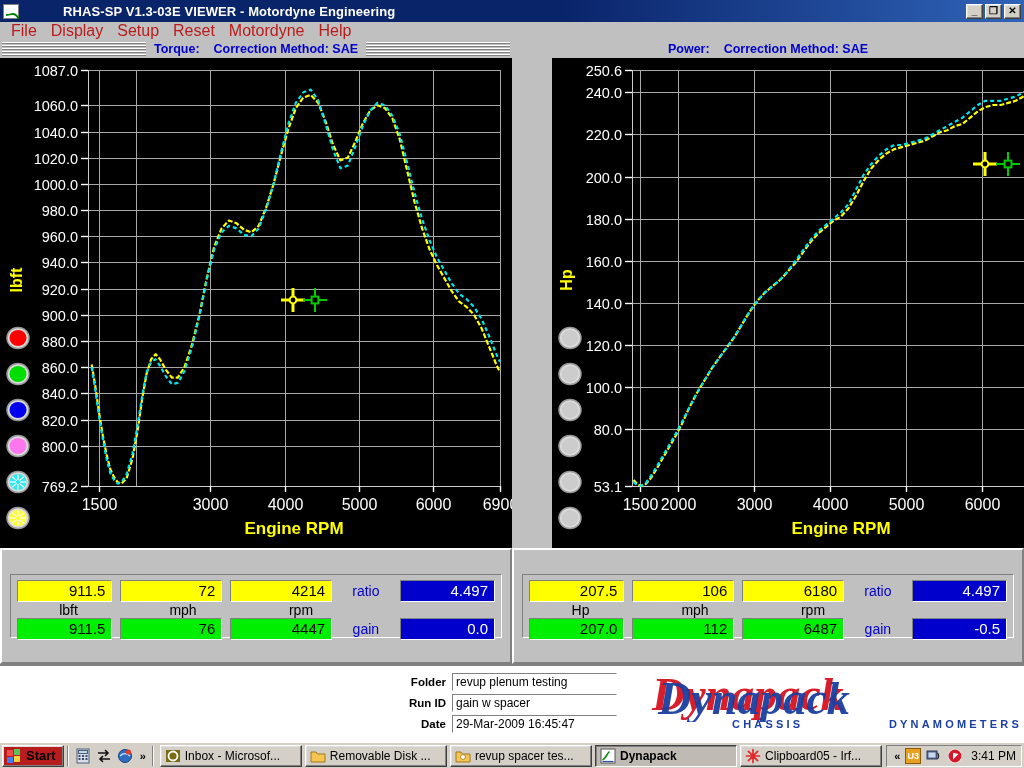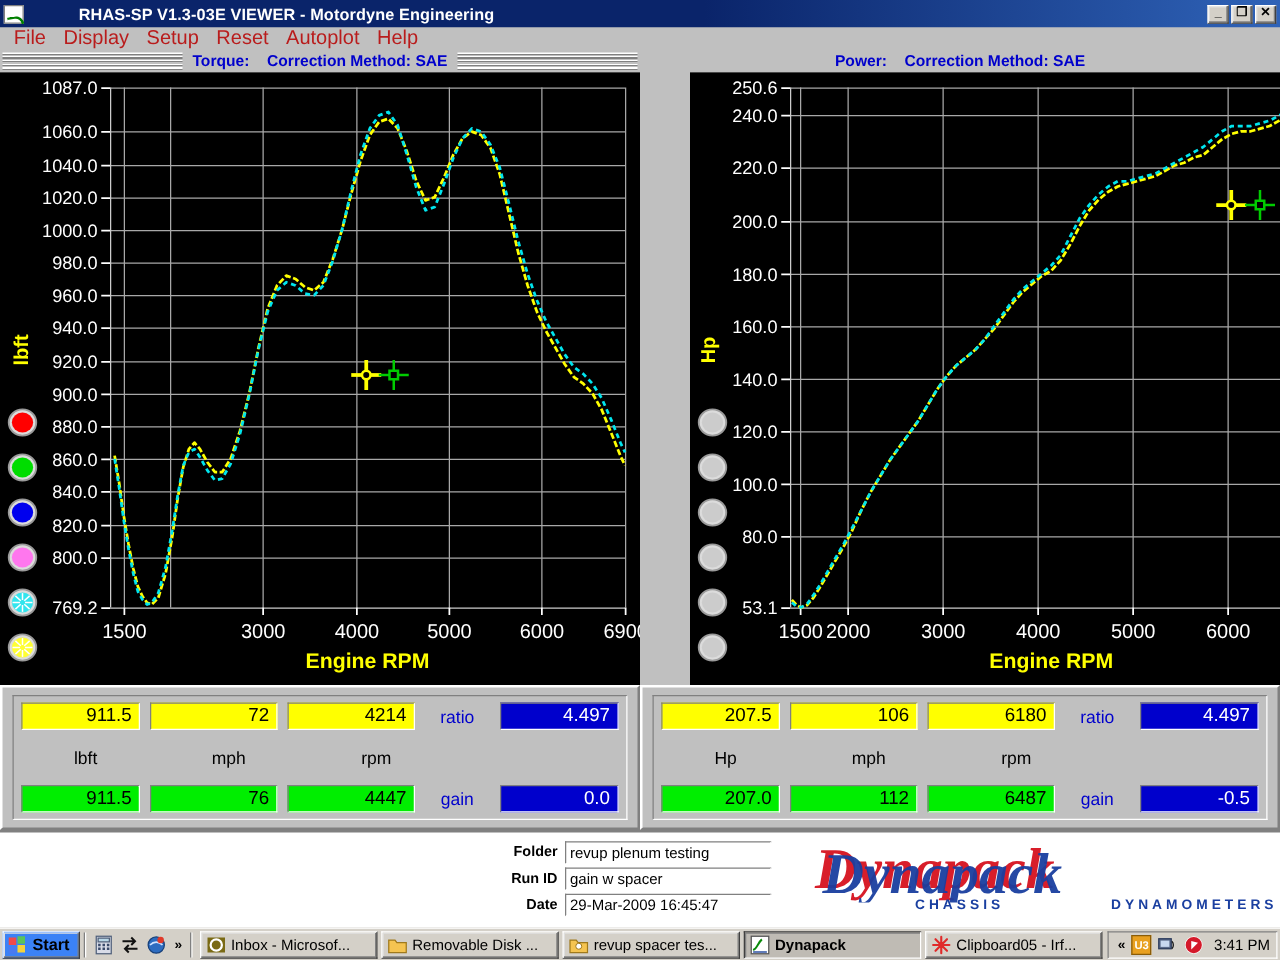--- a/index.html
+++ b/index.html
@@ -74,21 +74,21 @@
   .chartwrap { position: absolute; top: 58px; height: 490px; background: #000; }
   .chartwrap.left  { left: 0;   width: 512px; }
   .chartwrap.right { left: 512px; width: 512px; margin-left: 40px; }
   .chart-svg { display: block; }
 
   
   .panels { position: absolute; left: 0; top: 548px; width: 1024px; height: 116px; display: flex; }
   .panel {
     width: 512px; height: 116px; background: #c0c0c0;
     border: 2px solid; border-color: #ffffff #808080 #808080 #ffffff;
-    padding: 6px 8px; position: relative;
+    padding: 24px 8px; position: relative;
   }
   .panel-inner {
     border: 1px solid; border-color: #808080 #ffffff #ffffff #808080;
     height: 100%; padding: 5px 6px; display: flex; flex-direction: column;
     justify-content: space-between;
   }
   .prow { display: flex; align-items: center; gap: 8px; }
   .field {
     height: 22px; line-height: 20px; text-align: right; padding-right: 6px;
     font-size: 15px; color: #000;
@@ -138,21 +138,21 @@
 
   
   .taskbar {
     position: absolute; left: 0; top: 742px; width: 1024px; height: 26px;
     background: #d4d0c8; border-top: 1px solid #ffffff;
     display: flex; align-items: center; padding: 2px 0;
   }
   .start-btn {
     height: 22px; margin-left: 2px; padding: 0 7px 0 4px;
     display: flex; align-items: center; gap: 4px;
-    background: #3b82f6;
+    background: #b91c1c;
     border: 1px solid; border-color: #ffffff #404040 #404040 #ffffff;
     box-shadow: inset -1px -1px 0 #808080, inset 1px 1px 0 #dfdfdf;
     font-size: 13px; font-weight: bold; color: #000; cursor: default;
   }
   .flag { width: 15px; height: 14px; position: relative; flex: none; }
   .flag i { position: absolute; width: 6px; height: 6px; display: block; }
   .flag i:nth-child(1){ left:0; top:1px; background:#f04a4a; }
   .flag i:nth-child(2){ left:7px; top:0; background:#5ac45a; }
   .flag i:nth-child(3){ left:0; top:8px; background:#4a7af0; }
   .flag i:nth-child(4){ left:7px; top:7px; background:#f5d33a; }
@@ -201,21 +201,21 @@
           <span class="g">✕</span>
         </div>
     </div>
   </div>
 
   <div class="menubar">
     <div class="menu-item">File</div>
     <div class="menu-item">Display</div>
     <div class="menu-item">Setup</div>
     <div class="menu-item">Reset</div>
-    <div class="menu-item">Autoplot</div>
+    <div class="menu-item">Motordyne</div>
     <div class="menu-item">Help</div>
   </div>
 
   <div class="subheader">
     <div class="sh-half">
       <div class="sh-grip"></div>
       <div class="sh-label">
         <span>Torque:</span>
         <span>Correction Method: SAE</span>
       </div>

